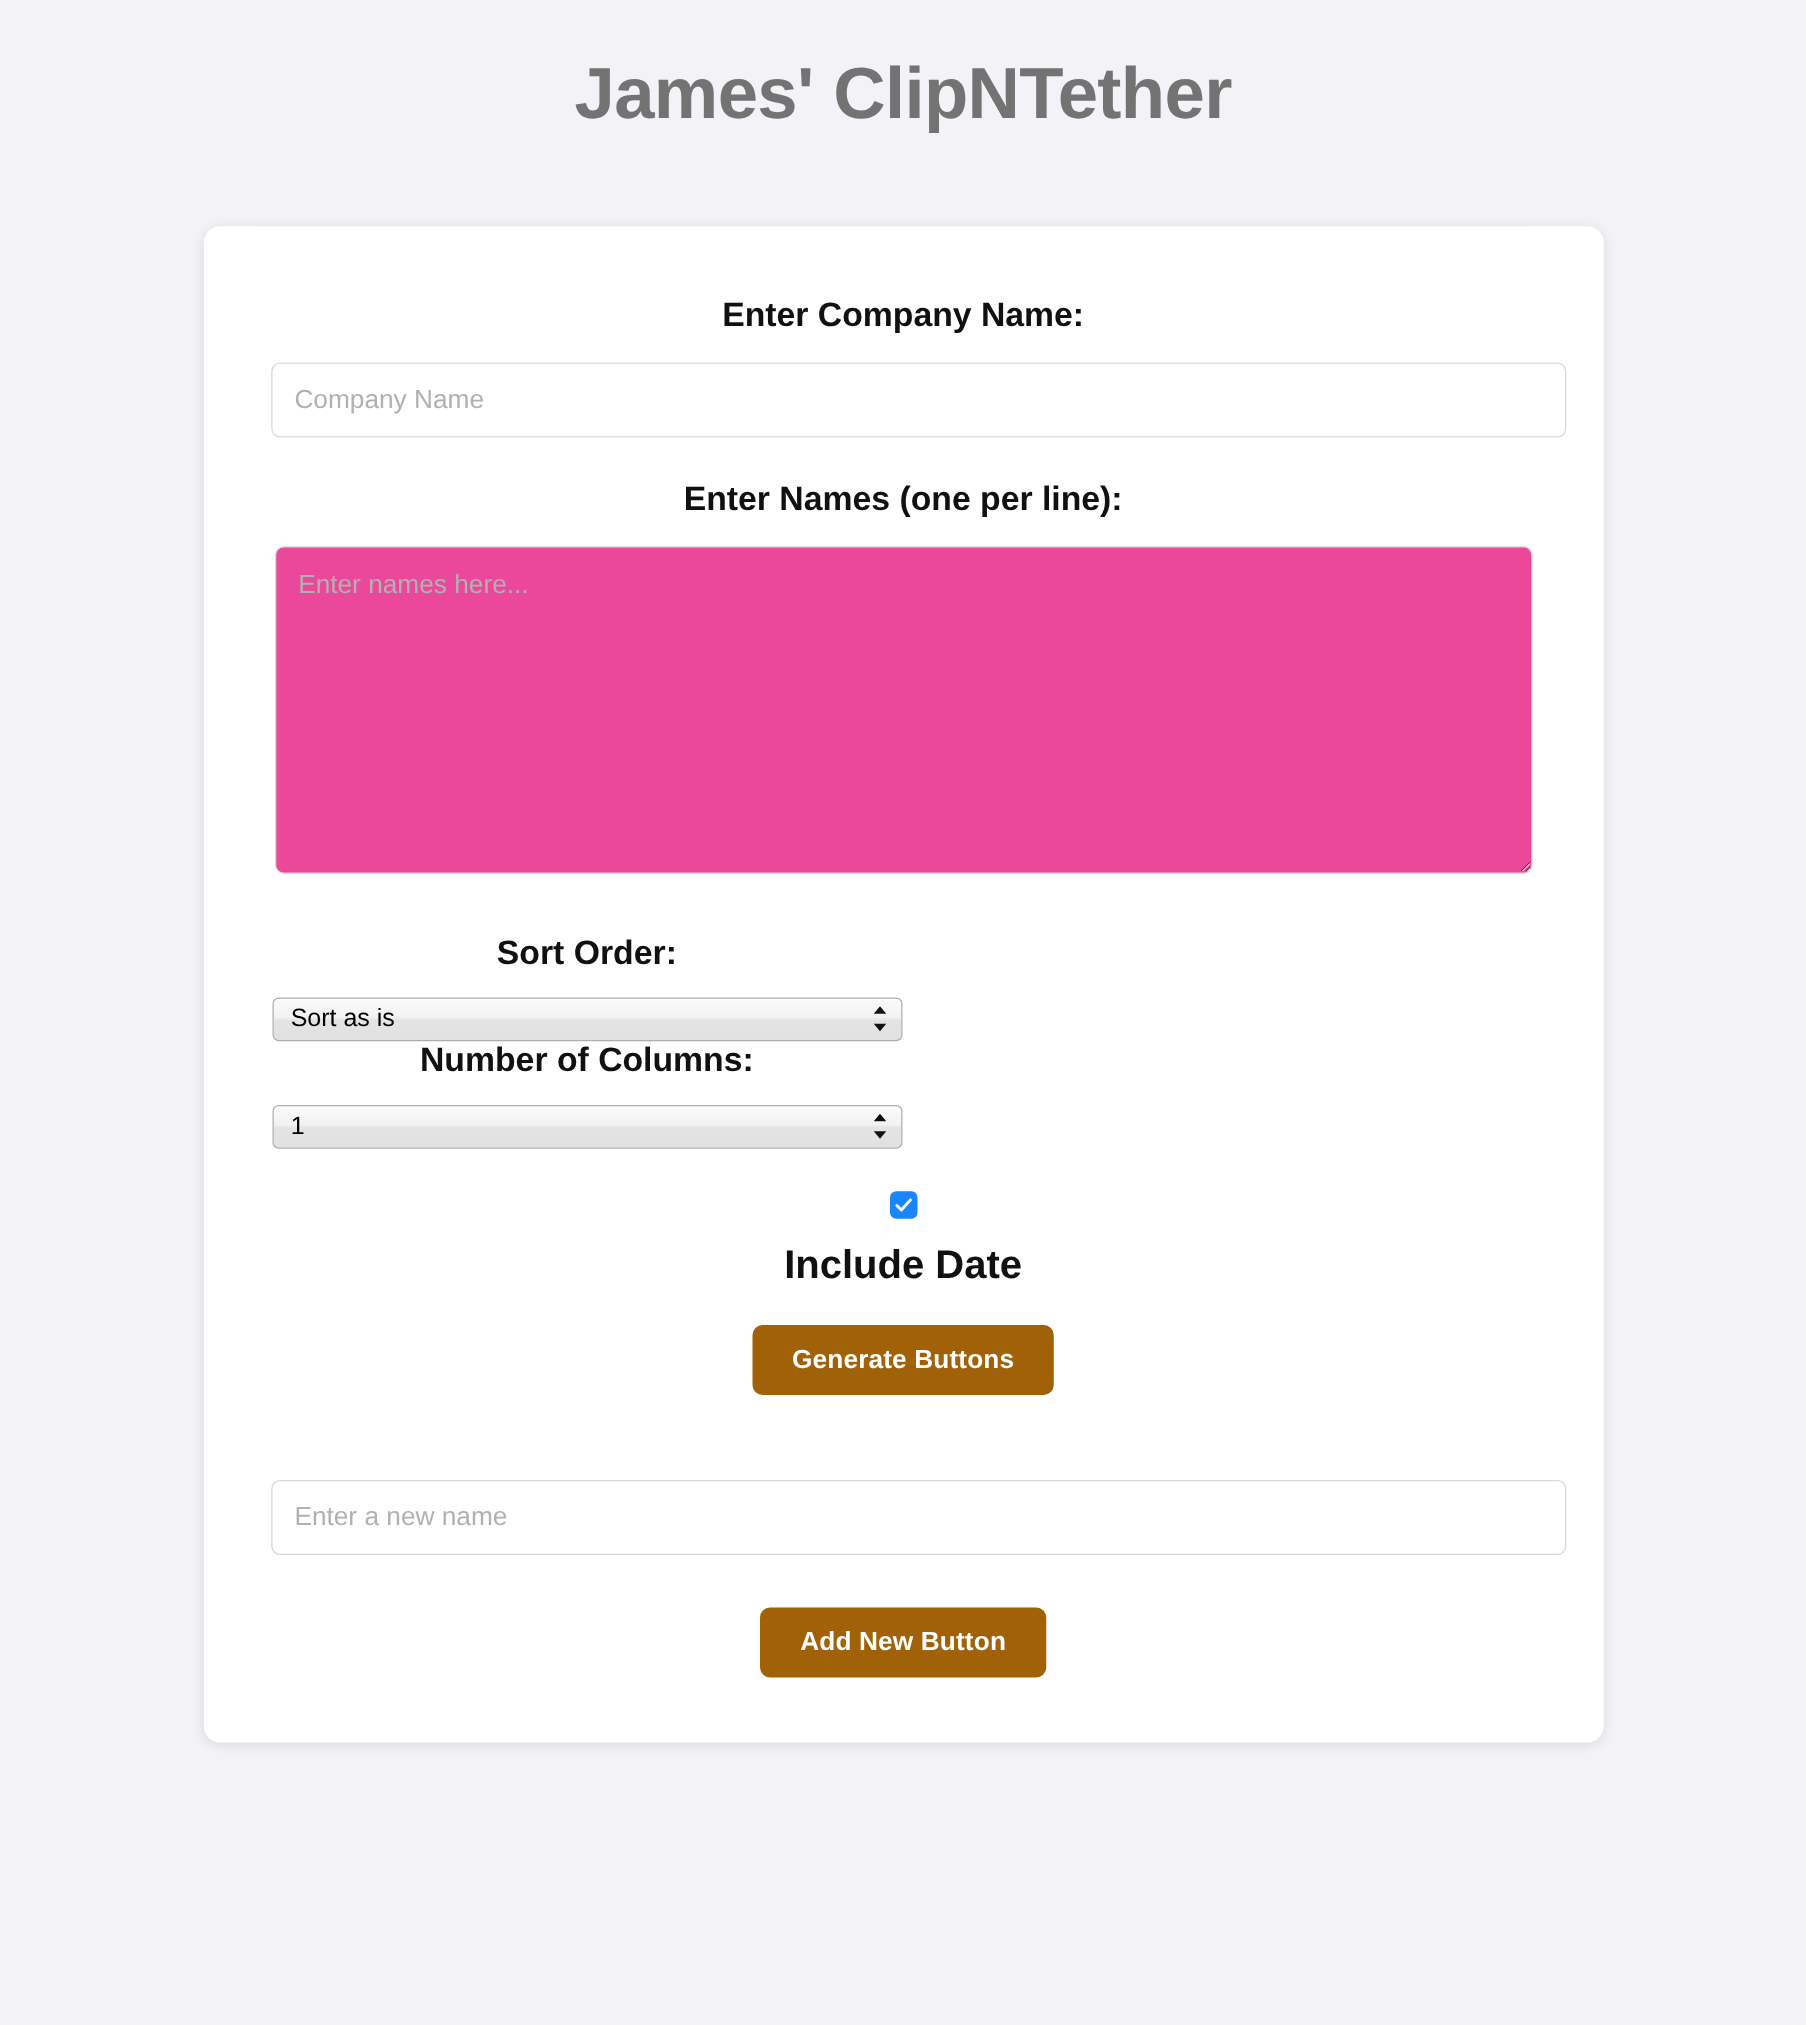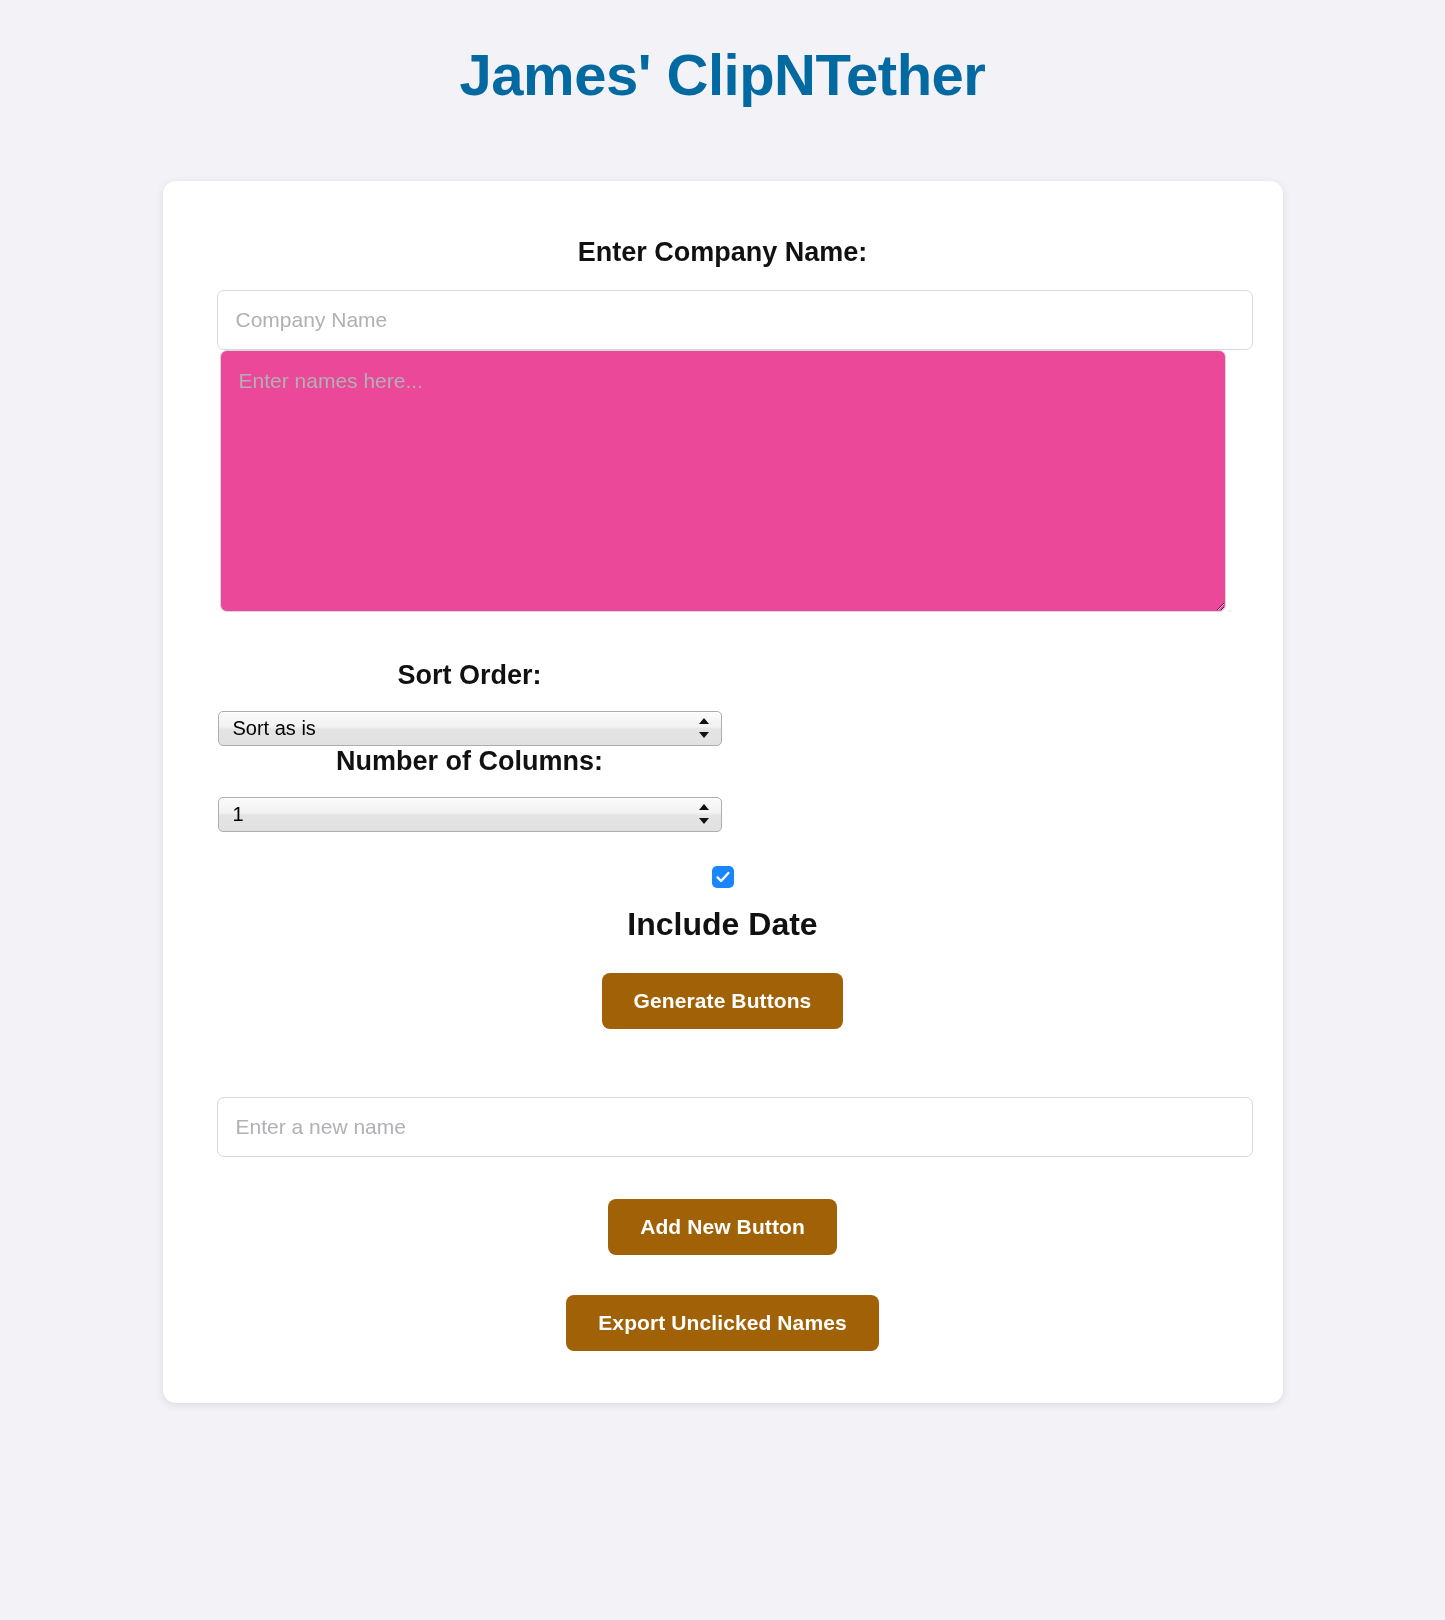--- a/index.html
+++ b/index.html
@@ -18,21 +18,21 @@
 
   .page {
     width: 1445px;
     padding-top: 30px;
   }
 
   .app-title {
     text-align: center;
     font-size: 58px;
     font-weight: bold;
-    color: #0369a1;
+    color: #737373;
     letter-spacing: -0.5px;
     margin: 0;
     padding: 12px 0 0 0;
     line-height: 1.15;
   }
 
   .card {
     margin: 72px auto 0 auto;
     width: 1120px;
     background: #ffffff;
@@ -190,20 +190,21 @@
 <div class="page">
 
   <h1 class="app-title">James' ClipNTether</h1>
 
   <div class="card">
 
     <div class="field-label">Enter Company Name:</div>
 
     <input class="text-input" type="text" placeholder="Company Name" style="">
 
+    <div class="field-label" style="margin-top:34px;">Enter Names (one per line):</div>
 
     <textarea class="names-area" placeholder="Enter names here..." style=""></textarea>
 
     <div class="options-row">
 
       <div class="option-col">
         <div class="field-label">Sort Order:</div>
         <div class="select-wrap">
           <select class="native-select">
             <option>Sort as is</option>
@@ -240,16 +241,15 @@
     </div>
 
     <button class="btn btn-generate">Generate Buttons</button>
 
     <div class="spacer-after-generate"></div>
 
     <input class="text-input" type="text" placeholder="Enter a new name" style="">
 
     <button class="btn btn-add">Add New Button</button>
 
-    <button class="btn btn-export">Export Unclicked Names</button>
 
   </div>
 </div>
 
 </body></html>

